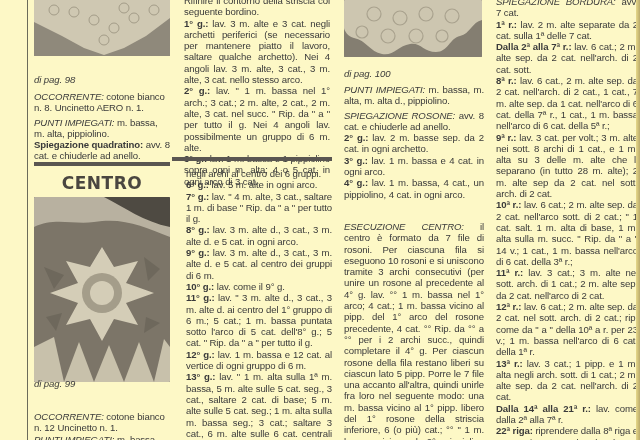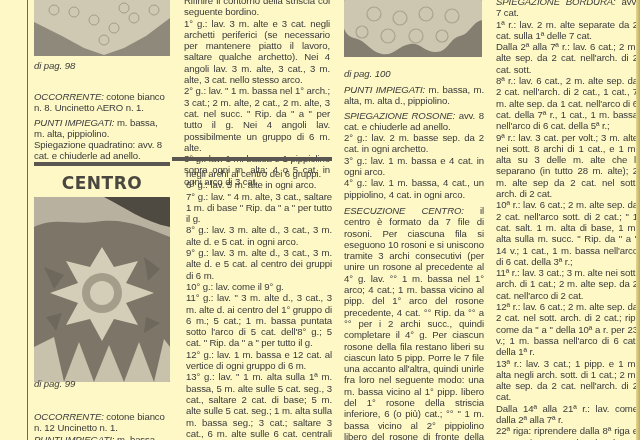--- a/index.html
+++ b/index.html
@@ -10,21 +10,21 @@
     color:#3a3a3a;
   }
   .margin-line { position:absolute; left:27px; top:0; width:1px; height:440px; background:#6b6b5a; }
   .col { position:absolute; top:0; font-size:9.6px; line-height:11.3px; letter-spacing:-0.1px; }
   .col p { margin:0; }
   .photo { position:absolute; overflow:hidden; border-radius:1px; }
   .photo-a-bg { position:absolute; left:34px; top:0; width:136px; height:56px; background:#8b8578; }
   .photo-b { left:34px; top:197px; width:136px; height:185px; background:#7f786c; }
   .photo-c { left:344px; top:0; width:138px; height:57px; background:#857f72; }
   .it { font-style:italic; }
-  .b { font-weight:normal; }
+  .b { font-weight:bold; }
   .rule { position:absolute; height:4px; background:#5a5651; }
   .centro { position:absolute; left:34px; top:173px; width:136px; text-align:center;
     font-family:"DejaVu Sans", sans-serif; font-weight:bold; font-size:17px; color:#4a4640; letter-spacing:0.5px; }
   .edge { position:absolute; right:0; top:0; width:4px; height:440px; background:linear-gradient(90deg,#e7d98a,#b9a96a); }
   svg { display:block; }
 </style>
 </head>
 <body>
 
 <div class="margin-line"></div>
@@ -40,21 +40,21 @@
       <circle cx="100" cy="18" r="5"></circle>
         <circle cx="70" cy="40" r="5"></circle>
         <circle cx="20" cy="10" r="5"></circle>
       <circle cx="120" cy="10" r="5"></circle>
         <circle cx="90" cy="8" r="5"></circle>
     </g>
   </svg>
 </div>
 
 <div class="col" style="left:34px; width:136px;">
-  <p class="it" style="position:absolute; top:60px;text-align:center;">di pag. 98</p>
+  <p class="it" style="position:absolute; top:74px;text-align:center;">di pag. 98</p>
   <p style="position:absolute; top:91px; width:136px;">
     <span class="it">OCCORRENTE:</span><span> cotone bianco n. 8. Uncinetto AERO n. 1.</span>
   </p>
   <p style="position:absolute; top:117px; width:136px;">
     <span class="it">PUNTI IMPIEGATI:</span><span> m. bassa, m. alta, pippiolino.</span>
   </p>
   <p style="position:absolute; top:139px; width:136px;">
     <span class="b">Spiegazione quadratino:</span><span> avv. 8 cat. e chiuderle ad anello.</span>
   </p>
 </div>
@@ -132,21 +132,21 @@
     </g>
   </svg>
 </div>
 <div class="col" style="left:344px; width:140px;">
   <p class="it" style="position:absolute; top:68px;">di pag. 100</p>
   <div style="position:absolute; top:84px; width:140px; text-align:justify;">
     <p style="margin-bottom:3px;"><span class="it">PUNTI IMPIEGATI:</span><span> m. bassa, m. alta, m. alta d., pippiolino.</span></p>
     <p><span class="it">SPIEGAZIONE ROSONE:</span><span> avv. 8 cat. e chiuderle ad anello.</span></p>
     <p><span class="b">2° g.:</span><span> lav. 2 m. basse sep. da 2 cat. in ogni archetto.</span></p>
     <p><span class="b">3° g.:</span><span> lav. 1 m. bassa e 4 cat. in ogni arco.</span></p>
-    <p style="margin-bottom:5px;"><span class="b">4° g.:</span><span> lav. 1 m. bassa, 4 cat., un pippiolino, 4 cat. in ogni arco.</span></p>
+    <p style="margin-bottom:21px;"><span class="b">4° g.:</span><span> lav. 1 m. bassa, 4 cat., un pippiolino, 4 cat. in ogni arco.</span></p>
     <p><span class="it">ESECUZIONE CENTRO:</span><span> il centro è formato da 7 file di rosoni. Per ciascuna fila si eseguono 10 rosoni e si uniscono tramite 3 archi consecutivi (per unire un rosone al precedente al 4° g. lav. °° 1 m. bassa nel 1° arco; 4 cat.; 1 m. bassa vicino al pipp. del 1° arco del rosone precedente, 4 cat. °° Rip. da °° a °° per i 2 archi succ., quindi completare il 4° g. Per ciascun rosone della fila restano liberi su ciascun lato 5 pipp. Porre le 7 file una accanto all'altra, quindi unirle fra loro nel seguente modo: una m. bassa vicino al 1° pipp. libero del 1° rosone della striscia inferiore, 6 (o più) cat.; °° " 1 m. bassa vicino al 2° pippiolino libero del rosone di fronte della striscia</span></p>
   </div>
 </div>
 
 <div class="col" style="left:496px; top:-4px; width:142px; text-align:justify;">
   <p><span class="it">SPIEGAZIONE BORDURA:</span><span> avv. 7 cat.</span></p>
   <p><span class="b">1ª r.:</span><span> lav. 2 m. alte separate da 2 cat. sulla 1ª delle 7 cat.</span></p>
   <p><span class="b">Dalla 2ª alla 7ª r.:</span><span> lav. 6 cat.; 2 m. alte sep. da 2 cat. nell'arch. di 2 cat. sott.</span></p>
   <p><span class="b">8ª r.:</span><span> lav. 6 cat., 2 m. alte sep. da 2 cat. nell'arch. di 2 cat., 1 cat., 7 m. alte sep. da 1 cat. nell'arco di 6 cat. della 7ª r., 1 cat., 1 m. bassa nell'arco di 6 cat. della 5ª r.;</span></p>
   <p><span class="b">9ª r.:</span><span> lav. 3 cat. per volt.; 3 m. alte nei sott. 8 archi di 1 cat., e 1 m. alta su 3 delle m. alte che li separano (in tutto 28 m. alte); 2 m. alte sep da 2 cat. nel sott. arch. di 2 cat.</span></p>

